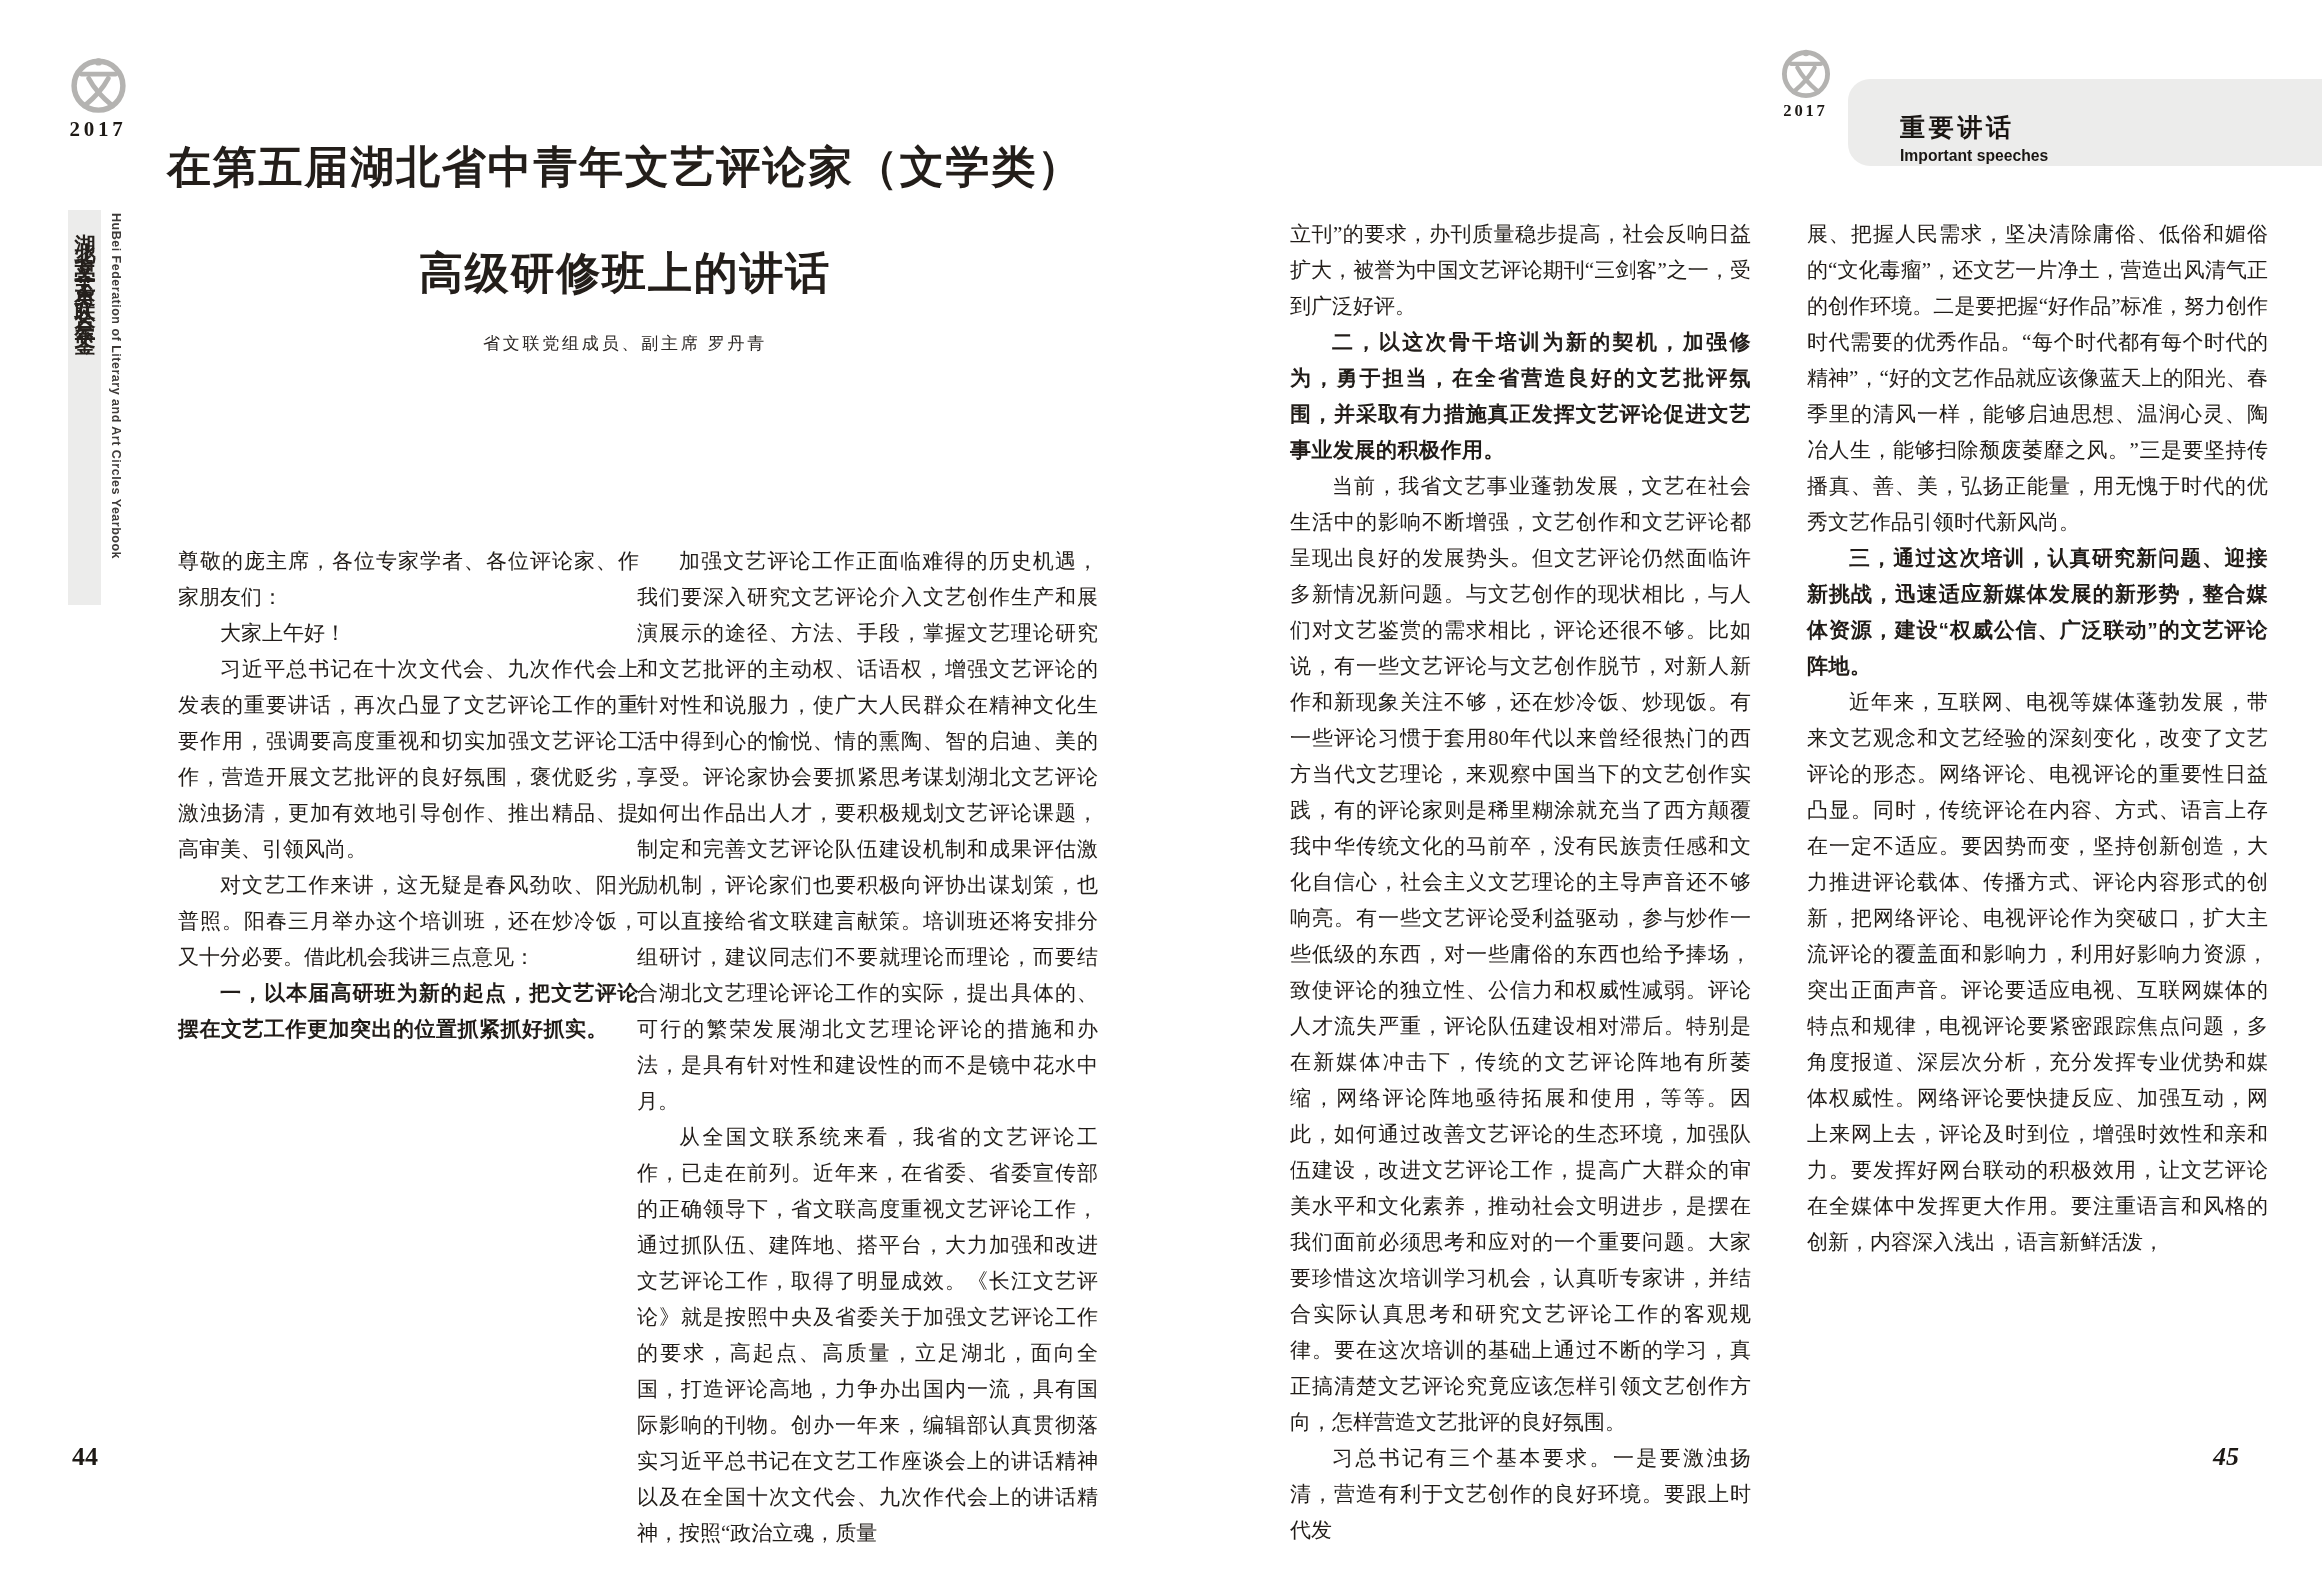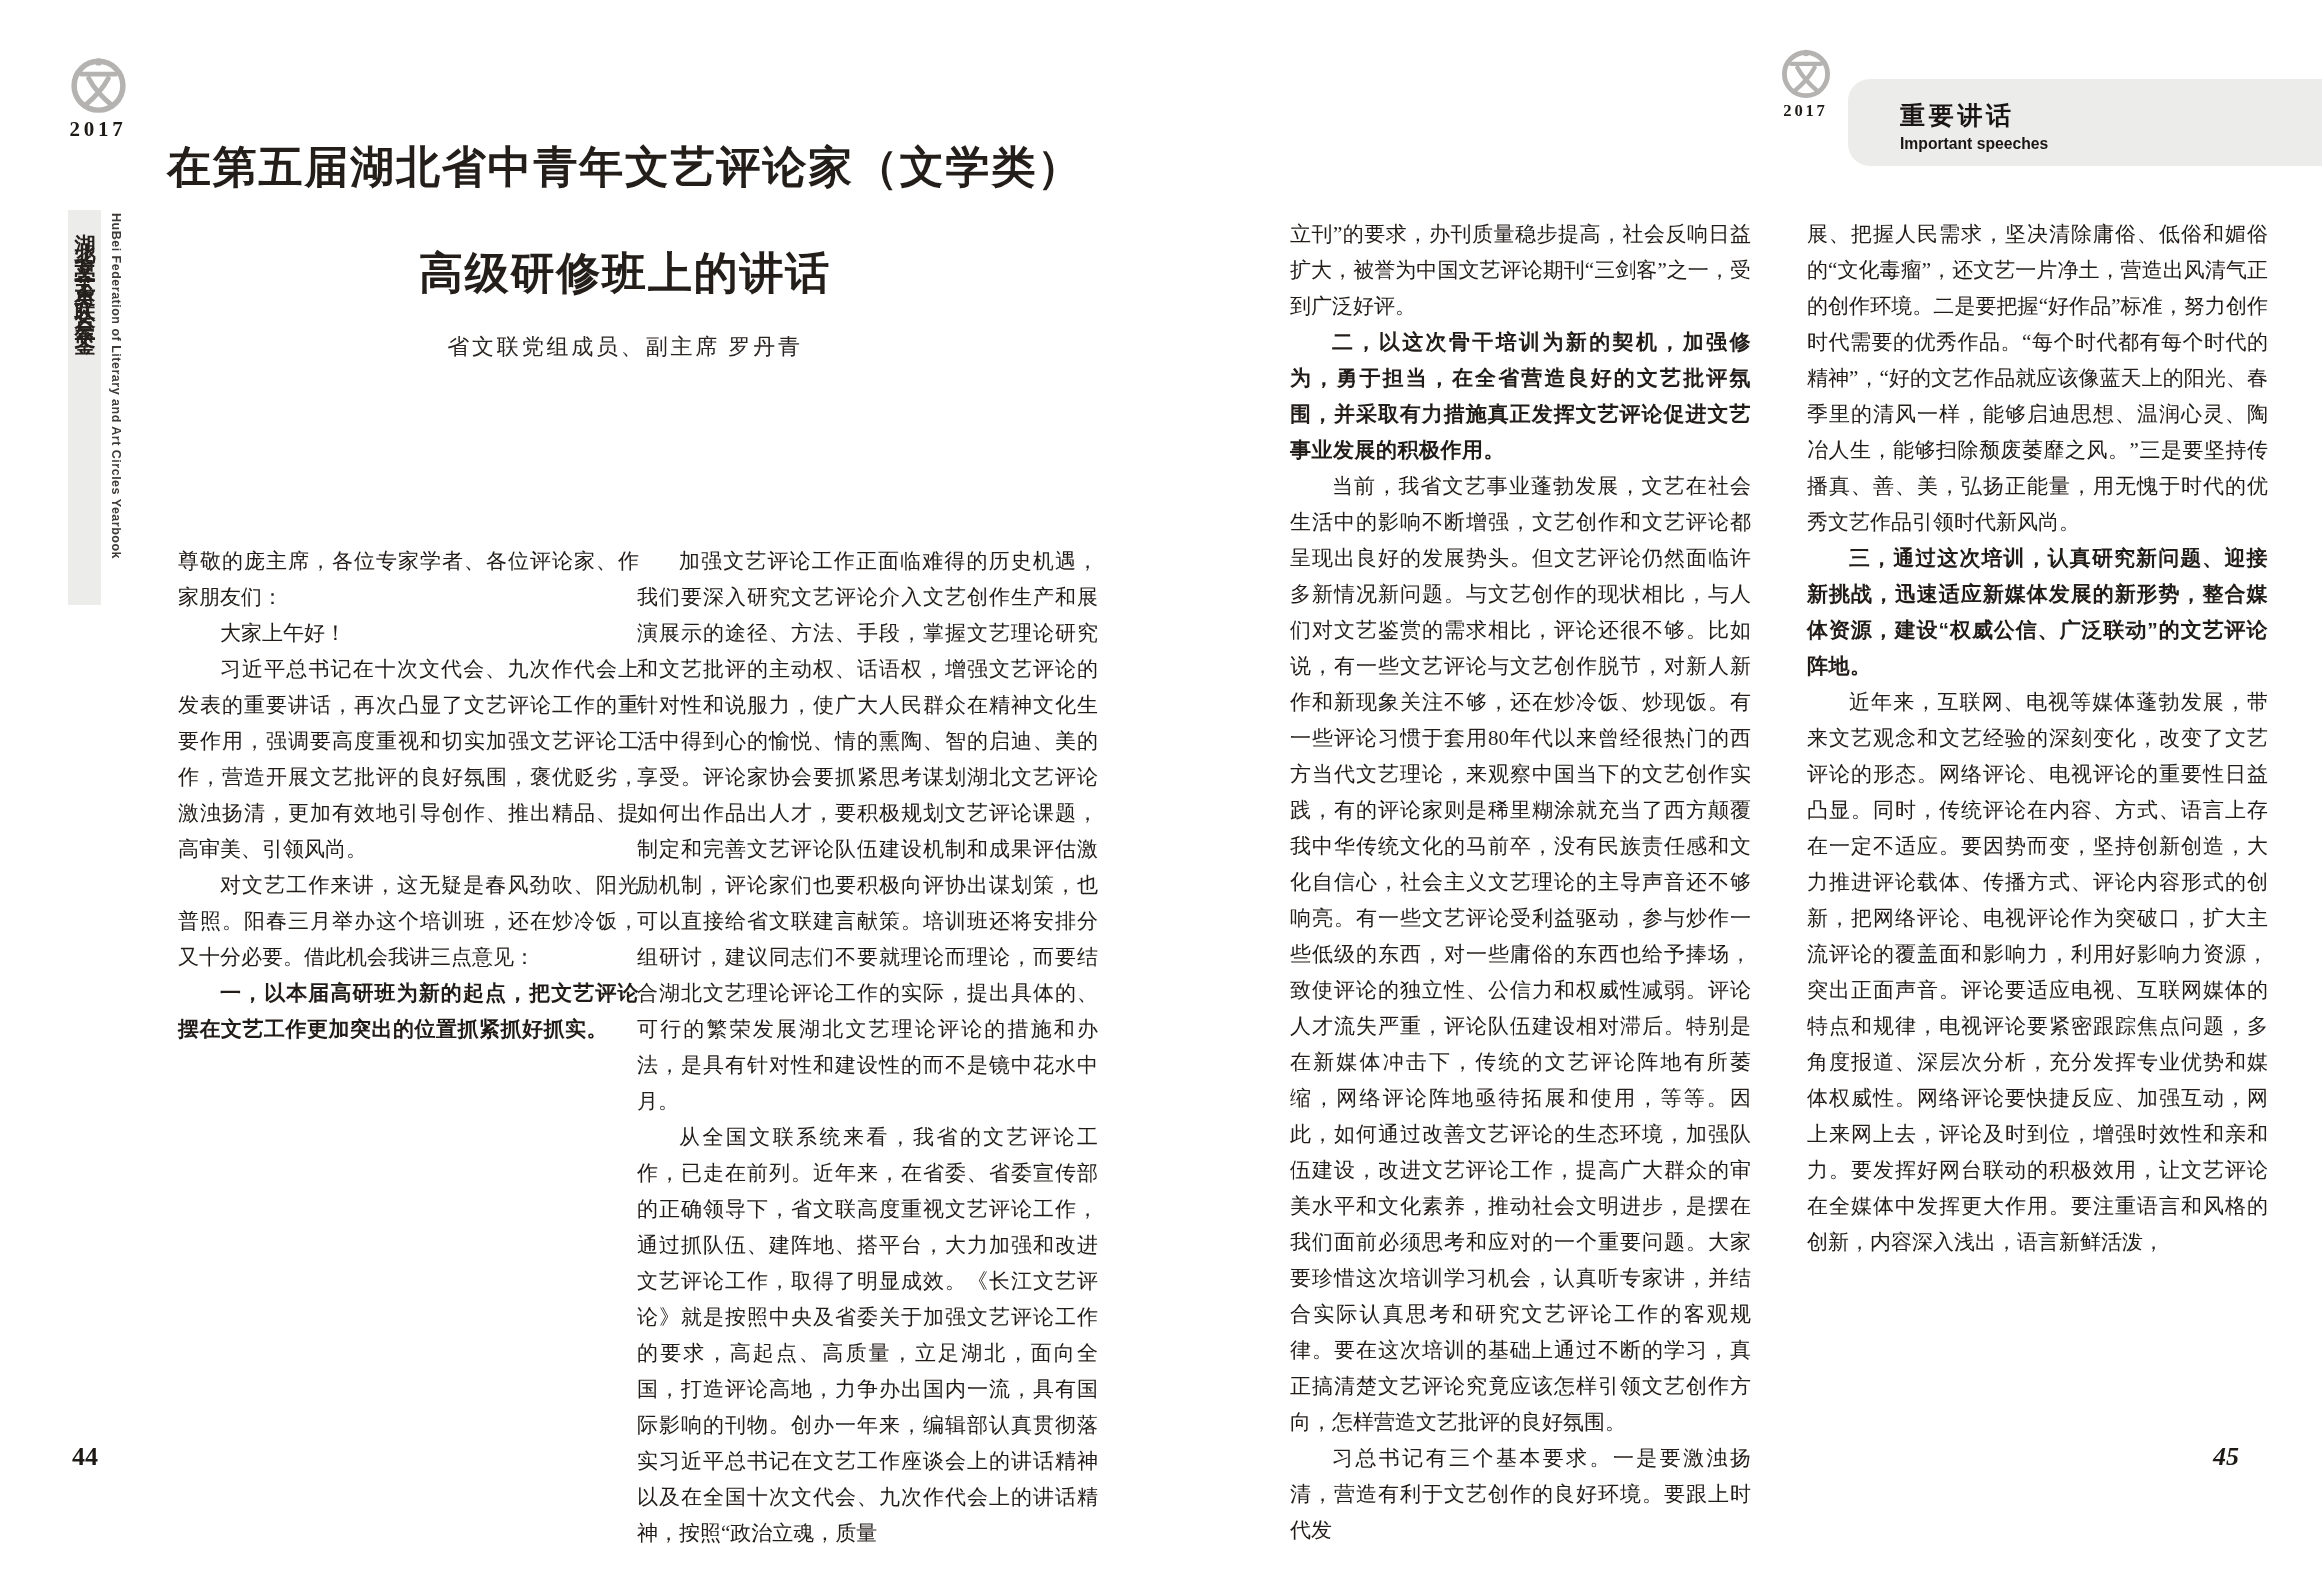--- a/index.html
+++ b/index.html
@@ -35,21 +35,21 @@
 
   
   .title {
     position:absolute; left:152px; width:946px; text-align:center;
     font-size:44px; font-weight:900; letter-spacing:1.8px; color:#231e1a;
   }
   .title.l1 { top:138px; }
   .title.l2 { top:244px; }
   .byline {
     position:absolute; left:152px; width:946px; top:332px; text-align:center;
-    font-size:22px; letter-spacing:2.8px; color:#2a2522;
+    font-size:17px; letter-spacing:2.8px; color:#2a2522;
   }
 
   
   .col {
     position:absolute; width:461px;
     font-size:21px; line-height:36px;
     text-align:justify; text-align-last:left; color:#211c18;
   }
   .col p { text-indent:2em; }
   .col p.cont { text-indent:0; }
@@ -69,21 +69,21 @@
   .pagenum.pl { left:72px; }
   .pagenum.pr { left:1052px;font-style:italic; }
 
   
   .rp-brand { position:absolute; left:615px; top:46px; width:59px; text-align:center; }
   .rp-brand svg { width:54px; height:54px; display:block; margin:0 auto; }
   .rp-brand .brand-year { font-size:16.6px; letter-spacing:2.8px; margin-top:0.9px; }
   .section-tab {
     position:absolute; left:687px; top:79px; width:474px; height:87px;
     background:#ececeb; border-radius:22px 0 0 22px;
-    padding:20px 0 0 52px;
+    padding:32px 0 0 52px;
   }
   .section-cn {
     font-size:25px; font-weight:700; letter-spacing:3.7px; color:#191512;
     font-family:"Liberation Sans","DejaVu Sans",sans-serif;
   }
   .section-en {
     font-size:15.7px; font-weight:700; color:#191512; margin-top:2.8px;
     font-family:"Liberation Sans","DejaVu Sans",sans-serif;
   }
 </style>

